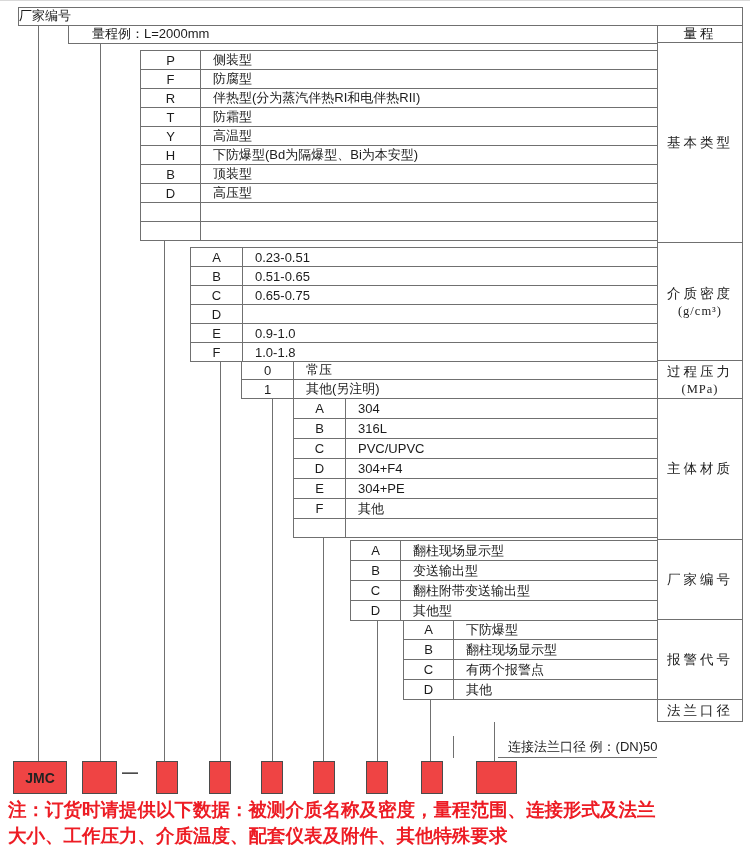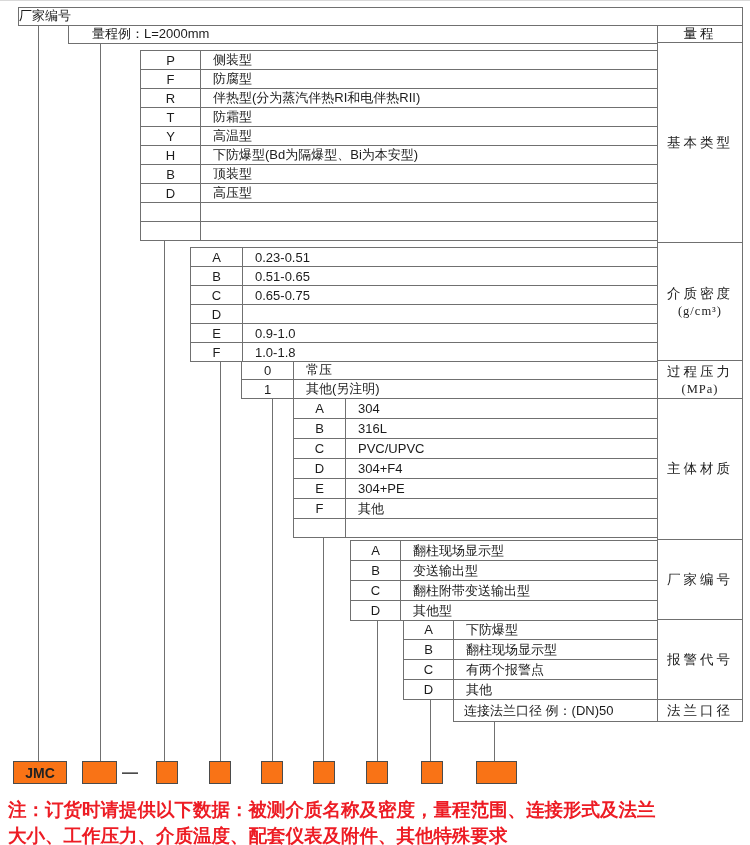--- a/index.html
+++ b/index.html
@@ -21,21 +21,21 @@
   .code{box-sizing:border-box;border-right:1px solid var(--ln);display:flex;align-items:center;justify-content:center;font-size:13px;}
   .desc{flex:1;display:flex;align-items:center;padding-left:12px;font-size:13px;white-space:nowrap;}
   
   .labelcol{position:absolute;box-sizing:border-box;border-left:1px solid var(--ln);border-right:1px solid var(--ln);}
   .lcell{box-sizing:border-box;border-bottom:1px solid var(--ln);display:flex;flex-direction:column;align-items:center;justify-content:center;
          font-family:"Liberation Serif","DejaVu Serif",serif;font-size:13.5px;letter-spacing:3px;color:#222;}
   .lcell .sub{letter-spacing:1px;font-size:12.5px;margin-top:1px;}
   
   .vline{position:absolute;width:1px;background:var(--ln);}
   
-  .mbox{position:absolute;box-sizing:border-box;border:1.5px solid #4b4b4b;height:23px;top:761px;background:#f97316;}
+  .mbox{position:absolute;box-sizing:border-box;border:1.5px solid #4b4b4b;height:33px;top:761px;background:#ef4444;}
   .mbox.jmc{display:flex;align-items:center;justify-content:center;font-weight:bold;font-size:14px;color:#222;}
   .dash{position:absolute;color:#4b4b4b;font-weight:bold;font-size:16px;}
   
   .note{position:absolute;left:8px;top:797px;width:738px;color:#ed1c24;font-weight:bold;font-size:18.5px;line-height:26px;white-space:nowrap;}
   .hdr-text{display:flex;align-items:center;font-size:13px;white-space:nowrap;}
 </style>
 </head>
 <body>
 
 <div id="stage">
@@ -220,21 +220,21 @@
     <div class="row" style="height:20px;">
       <div class="code" style="width:50px;">C</div>
       <div class="desc">有两个报警点</div>
     </div>
     <div class="row" style="height:20px;">
       <div class="code" style="width:50px;">D</div>
       <div class="desc">其他</div>
     </div>
   </div>
 
-  <div class="block" style="left:453px;top:700px;width:204px;">
+  <div class="block" style="left:453px;top:736px;width:204px;padding-left:44px;">
     <div class="row" style="height:22px;">
       <div class="desc" style="padding-left:10px;">连接法兰口径 例：(DN)50</div>
     </div>
   </div>
 
   <div class="vline" style="left:38px;top:25px;height:737px;"></div>
   <div class="vline" style="left:100px;top:43px;height:719px;"></div>
   <div class="vline" style="left:164px;top:240px;height:522px;"></div>
   <div class="vline" style="left:220px;top:361px;height:401px;"></div>
   <div class="vline" style="left:272px;top:399px;height:363px;"></div>

